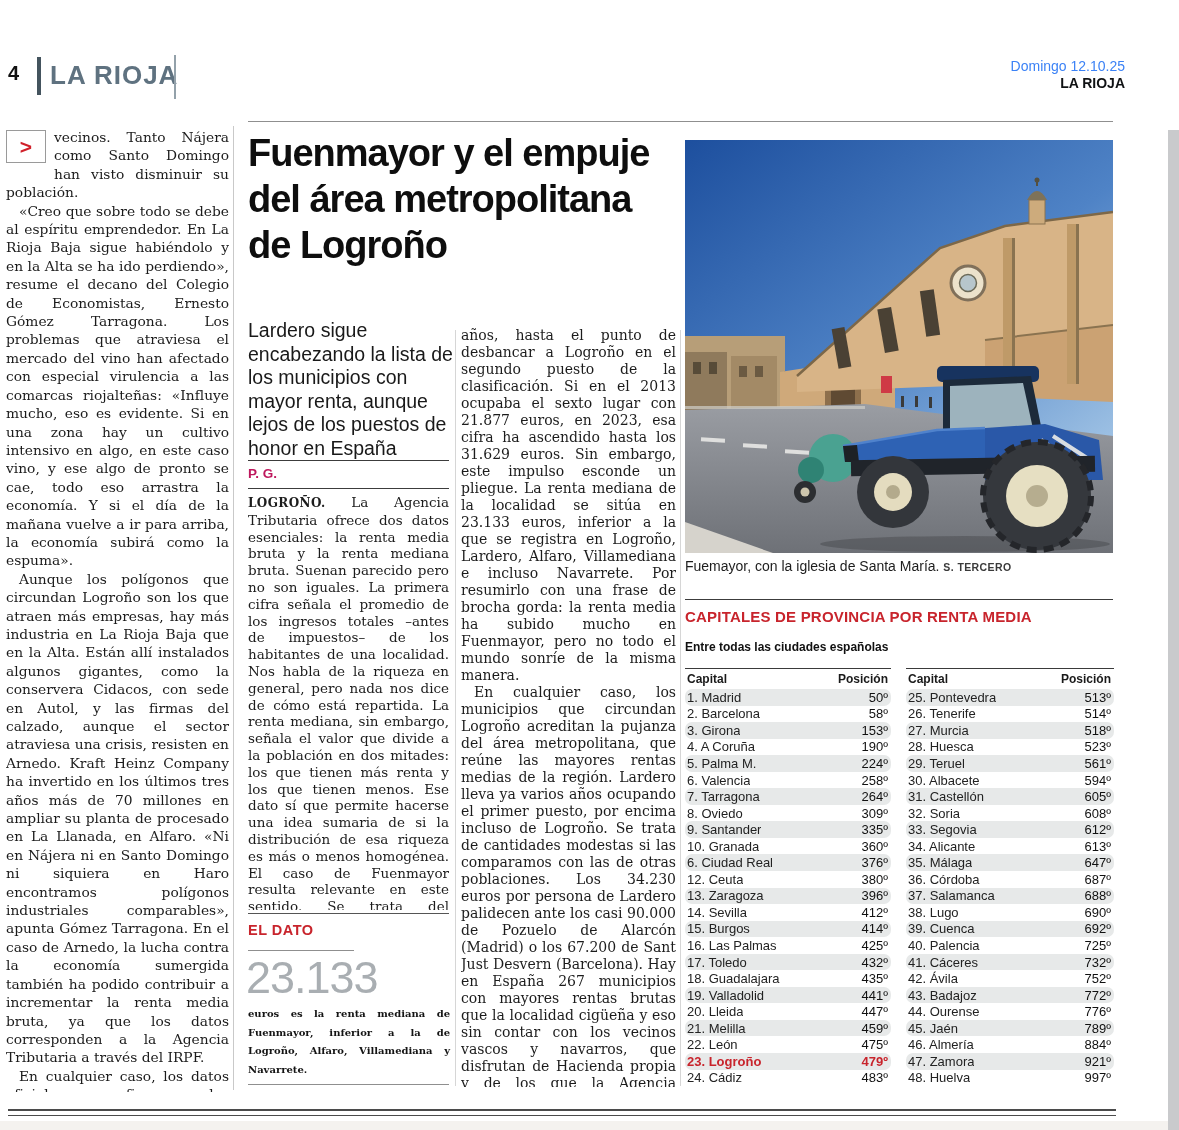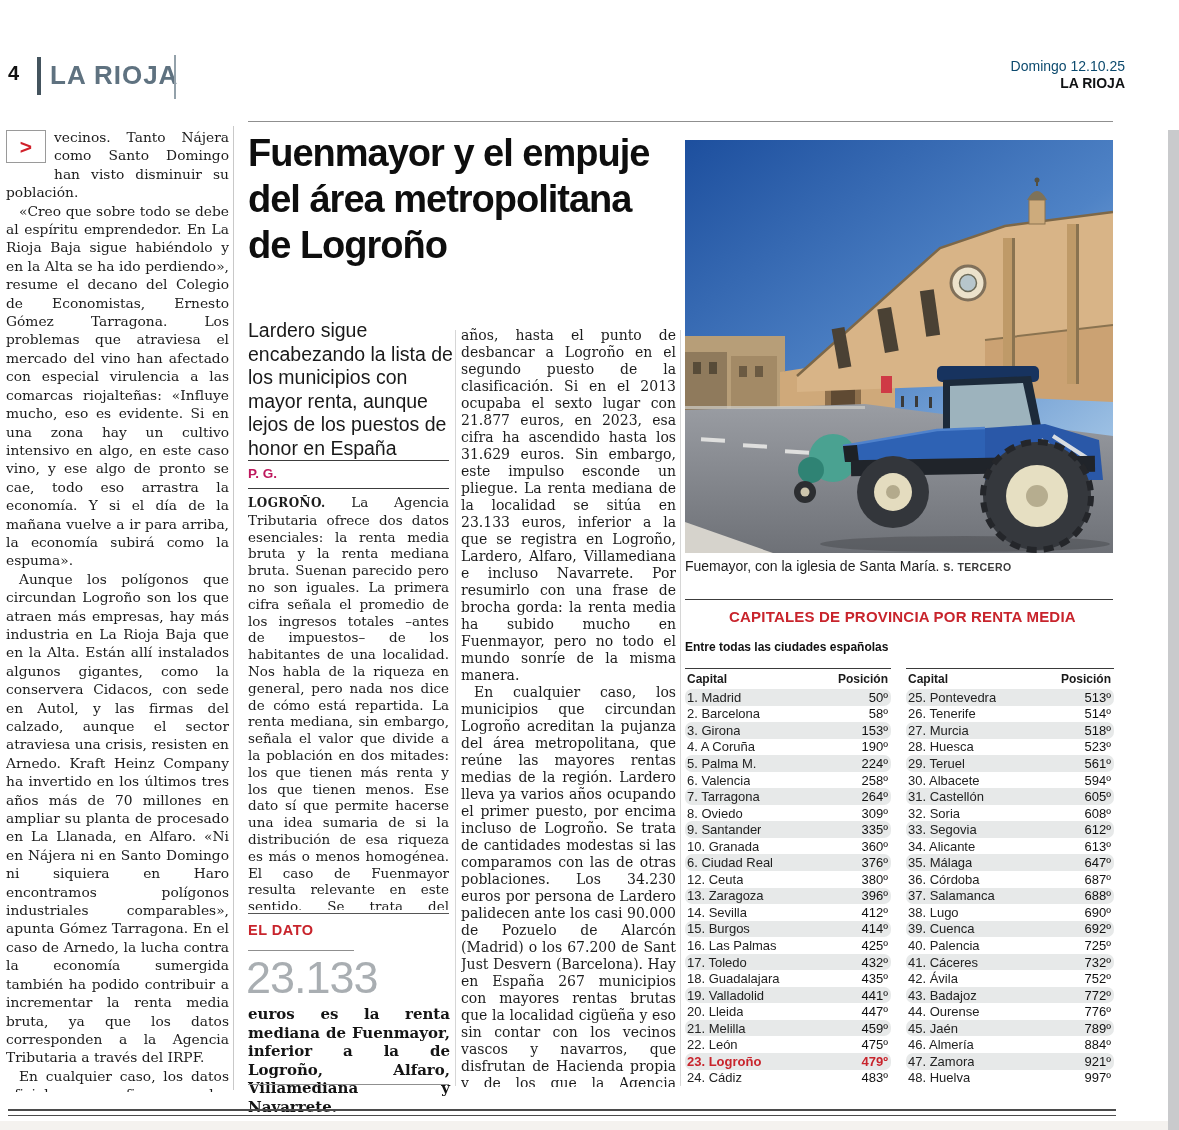--- a/index.html
+++ b/index.html
@@ -5,21 +5,21 @@
   html,body{margin:0;padding:0;background:#ffffff;}
   .page{position:relative;width:1179px;height:1130px;background:#ffffff;overflow:hidden;
         font-family:"Liberation Sans",sans-serif;color:#1c1c1c;}
 
   
   .pagenum{position:absolute;left:8px;top:62px;font-size:20px;font-weight:bold;color:#111;}
   .mast-bar1{position:absolute;left:37px;top:57px;width:4px;height:38px;background:#44545e;}
   .masthead{position:absolute;left:50px;top:60px;font-size:26px;font-weight:800;letter-spacing:1px;color:#5f7280;}
   .mast-bar2{position:absolute;left:174px;top:55px;width:2px;height:44px;background:#93a1aa;}
   .folio{position:absolute;right:54px;top:58px;text-align:right;line-height:17px;}
-  .folio .d{font-size:14px;color:#0c4a6e;}
+  .folio .d{font-size:14px;color:#3b82f6;}
   .folio .e{font-size:14px;font-weight:bold;color:#101214;}
 
   
   .vrule{position:absolute;width:1px;background:#c9c9c9;}
   .hrule{position:absolute;height:1px;background:#8f8f8f;}
   .hrule.dark{background:#3c3c3c;}
 
   
   .leftcol{position:absolute;left:6px;top:128px;width:223px;height:964px;overflow:hidden;
            font-family:"DejaVu Serif",serif;font-size:13.8px;line-height:18.4px;text-align:justify;color:#1b1b1b;}
@@ -39,29 +39,29 @@
   .bodycol p{margin:0;}
   .bodycol p + p{text-indent:13px;}
   .bodycol1{left:248px;top:494px;width:201px;height:416px;font-size:13.5px;line-height:16.8px;}
   .bodycol2{left:461px;top:327px;width:215px;height:760px;font-size:14px;line-height:17px;}
   .dateline{font-weight:bold;font-size:12px;letter-spacing:.4px;}
 
   
   .eldato-label{position:absolute;left:248px;top:922px;font-size:14.5px;font-weight:800;letter-spacing:.5px;color:#c8242c;}
   .eldato-number{position:absolute;left:246px;top:952px;font-size:45px;font-weight:400;letter-spacing:-1px;color:#a9aeb2;}
   .eldato-text{position:absolute;left:248px;top:1005px;width:202px;font-family:"DejaVu Serif",serif;
-               font-weight:bold;font-size:15px;line-height:18.6px;text-align:justify;color:#141414;}
+               font-weight:bold;font-size:10px;line-height:18.6px;text-align:justify;color:#141414;}
 
   
   .photo{position:absolute;left:685px;top:140px;width:428px;height:413px;overflow:hidden;background:#7fa9d8;}
   .caption{position:absolute;left:685px;top:558px;width:430px;font-size:14px;color:#1d1d1d;}
   .caption .credit{font-size:10.5px;font-weight:bold;letter-spacing:.4px;color:#3a3a3a;}
 
   
-  .graphic-title{position:absolute;left:685px;top:608px;font-size:15px;font-weight:800;letter-spacing:.2px;color:#c8242c;margin-left:44px;}
+  .graphic-title{position:absolute;left:685px;top:608px;font-size:15px;font-weight:800;letter-spacing:.2px;color:#c8242c;}
   .graphic-sub{position:absolute;left:685px;top:640px;font-size:12px;font-weight:bold;color:#101010;}
   .rtable{position:absolute;top:668px;width:206px;}
   .rtable.t1{left:685px;}
   .rtable.t2{left:906px;width:208px;}
   .thead{display:flex;justify-content:space-between;border-top:1.5px solid #3a3a3a;
          padding:3px 3px 2px 2px;font-size:12px;font-weight:bold;color:#1a1a1a;height:15px;}
   .trow{display:flex;justify-content:space-between;align-items:center;height:16.55px;
         padding:0 3px 0 2px;font-size:13px;color:#222;border-radius:7px;}
   .trow .cap{white-space:nowrap;overflow:hidden;}
   .trow .pos{font-weight:normal;color:#111;}

